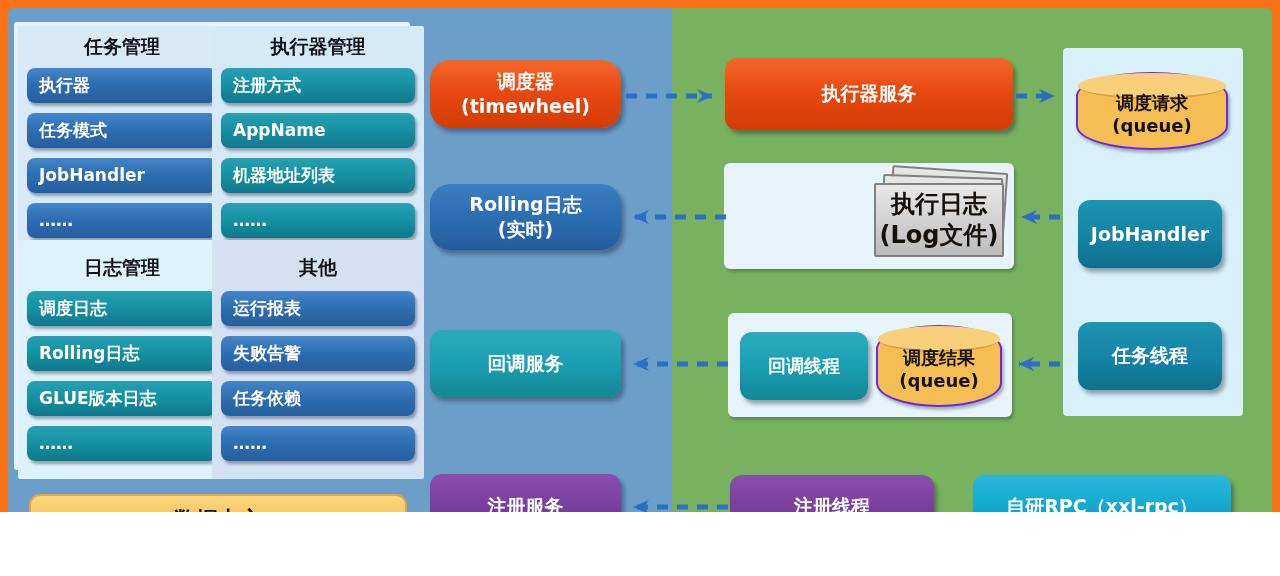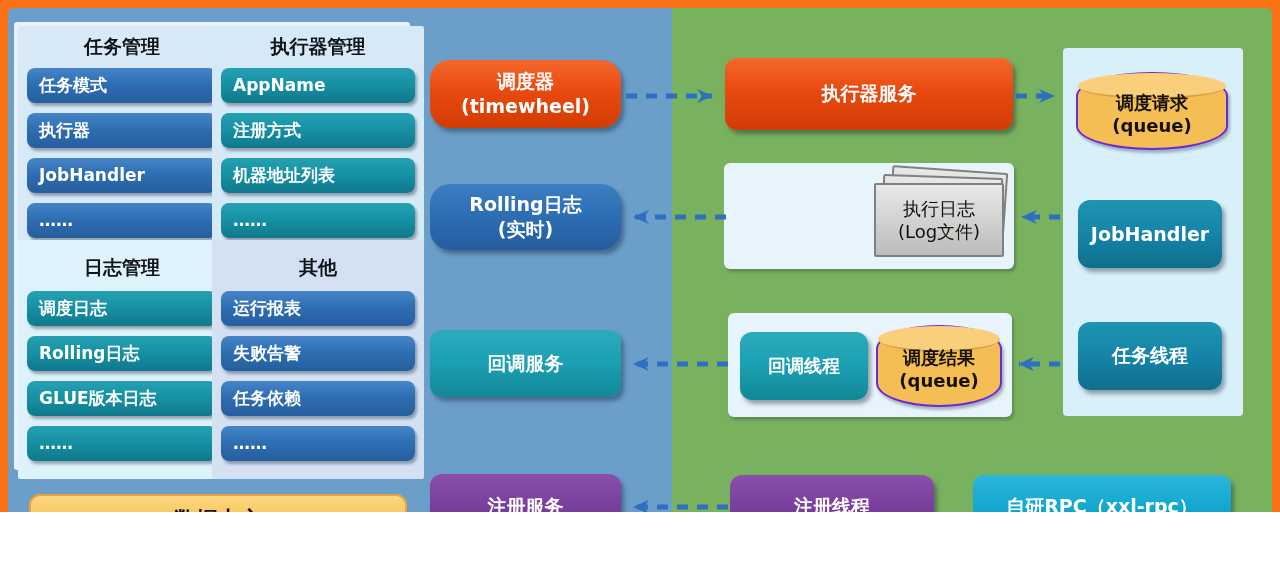--- a/index.html
+++ b/index.html
@@ -48,46 +48,46 @@
        border-bottom:2px solid #D8A23C;border-radius:50%;}
   .cyl-label{position:relative;width:100%;height:100%;display:flex;align-items:center;justify-content:center;
        text-align:center;color:#15100a;font-weight:bold;font-size:18px;padding-top:6px;box-sizing:border-box;}
 
   
   .papers{position:absolute;}
   .sheet{position:absolute;background:linear-gradient(180deg,#E8E8E8,#BCBCBC);border:2px solid #808080;border-radius:2px;}
   .s1{left:16px;top:-2px;width:112px;height:64px;transform:rotate(4deg);}
   .s2{left:8px;top:5px;width:116px;height:66px;transform:rotate(2deg);}
   .s3{left:0;top:12px;width:126px;height:70px;display:flex;align-items:center;justify-content:center;
-      text-align:center;color:#15100a;font-weight:normal;font-size:18px;}
+      text-align:center;color:#15100a;font-weight:bold;font-size:24px;}
 
   svg.arrows{position:absolute;left:0;top:0;pointer-events:none;}
 </style>
 </head>
 <body>
 
 <div class="page">
 
   <div class="bg bg-blue"></div>
   <div class="bg bg-green"></div>
 
   <div class="admin-back"></div>
 
   <div class="panel row1" style="left:18px;top:26px;width:190px;height:210px;background:#D8EAF7;">
     <div class="panel-title">任务管理</div>
+    <div class="sbtn btn-blue">执行器</div>
     <div class="sbtn btn-blue">任务模式</div>
-    <div class="sbtn btn-blue">执行器</div>
     <div class="sbtn btn-blue">JobHandler</div>
     <div class="sbtn btn-blue">……</div>
   </div>
 
   <div class="panel row1" style="left:212px;top:26px;width:194px;height:210px;background:#D5E9F7;">
     <div class="panel-title">执行器管理</div>
+    <div class="sbtn btn-teal">注册方式</div>
     <div class="sbtn btn-teal">AppName</div>
-    <div class="sbtn btn-teal">注册方式</div>
     <div class="sbtn btn-teal">机器地址列表</div>
     <div class="sbtn btn-teal">……</div>
   </div>
 
   <div class="panel row2" style="left:18px;top:240px;width:190px;height:226px;background:#DDF2FA;">
     <div class="panel-title">日志管理</div>
     <div class="sbtn btn-teal">调度日志</div>
     <div class="sbtn btn-teal">Rolling日志</div>
     <div class="sbtn btn-teal">GLUE版本日志</div>
     <div class="sbtn btn-teal">……</div>

